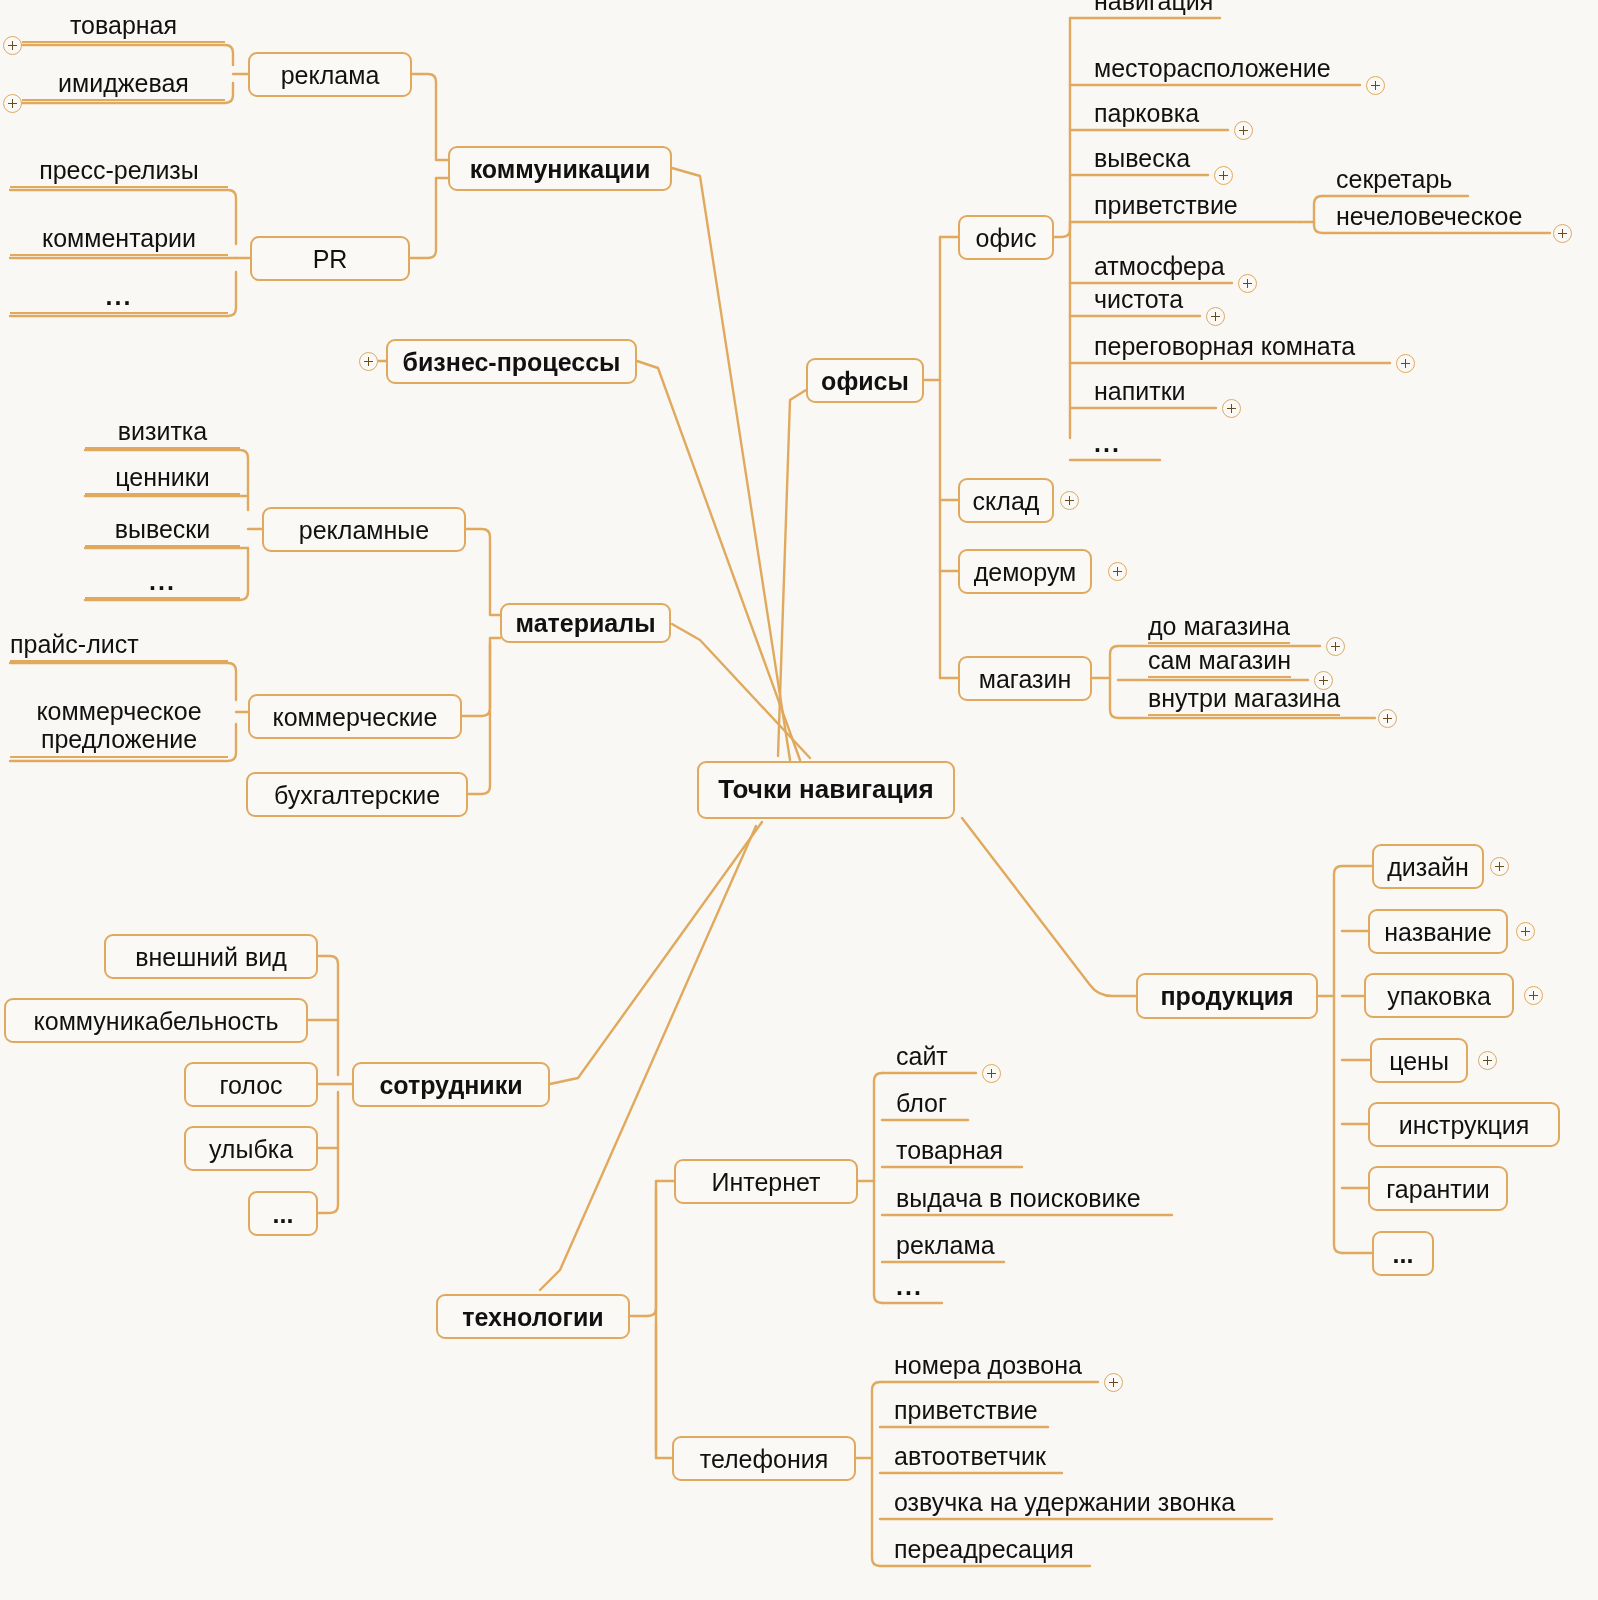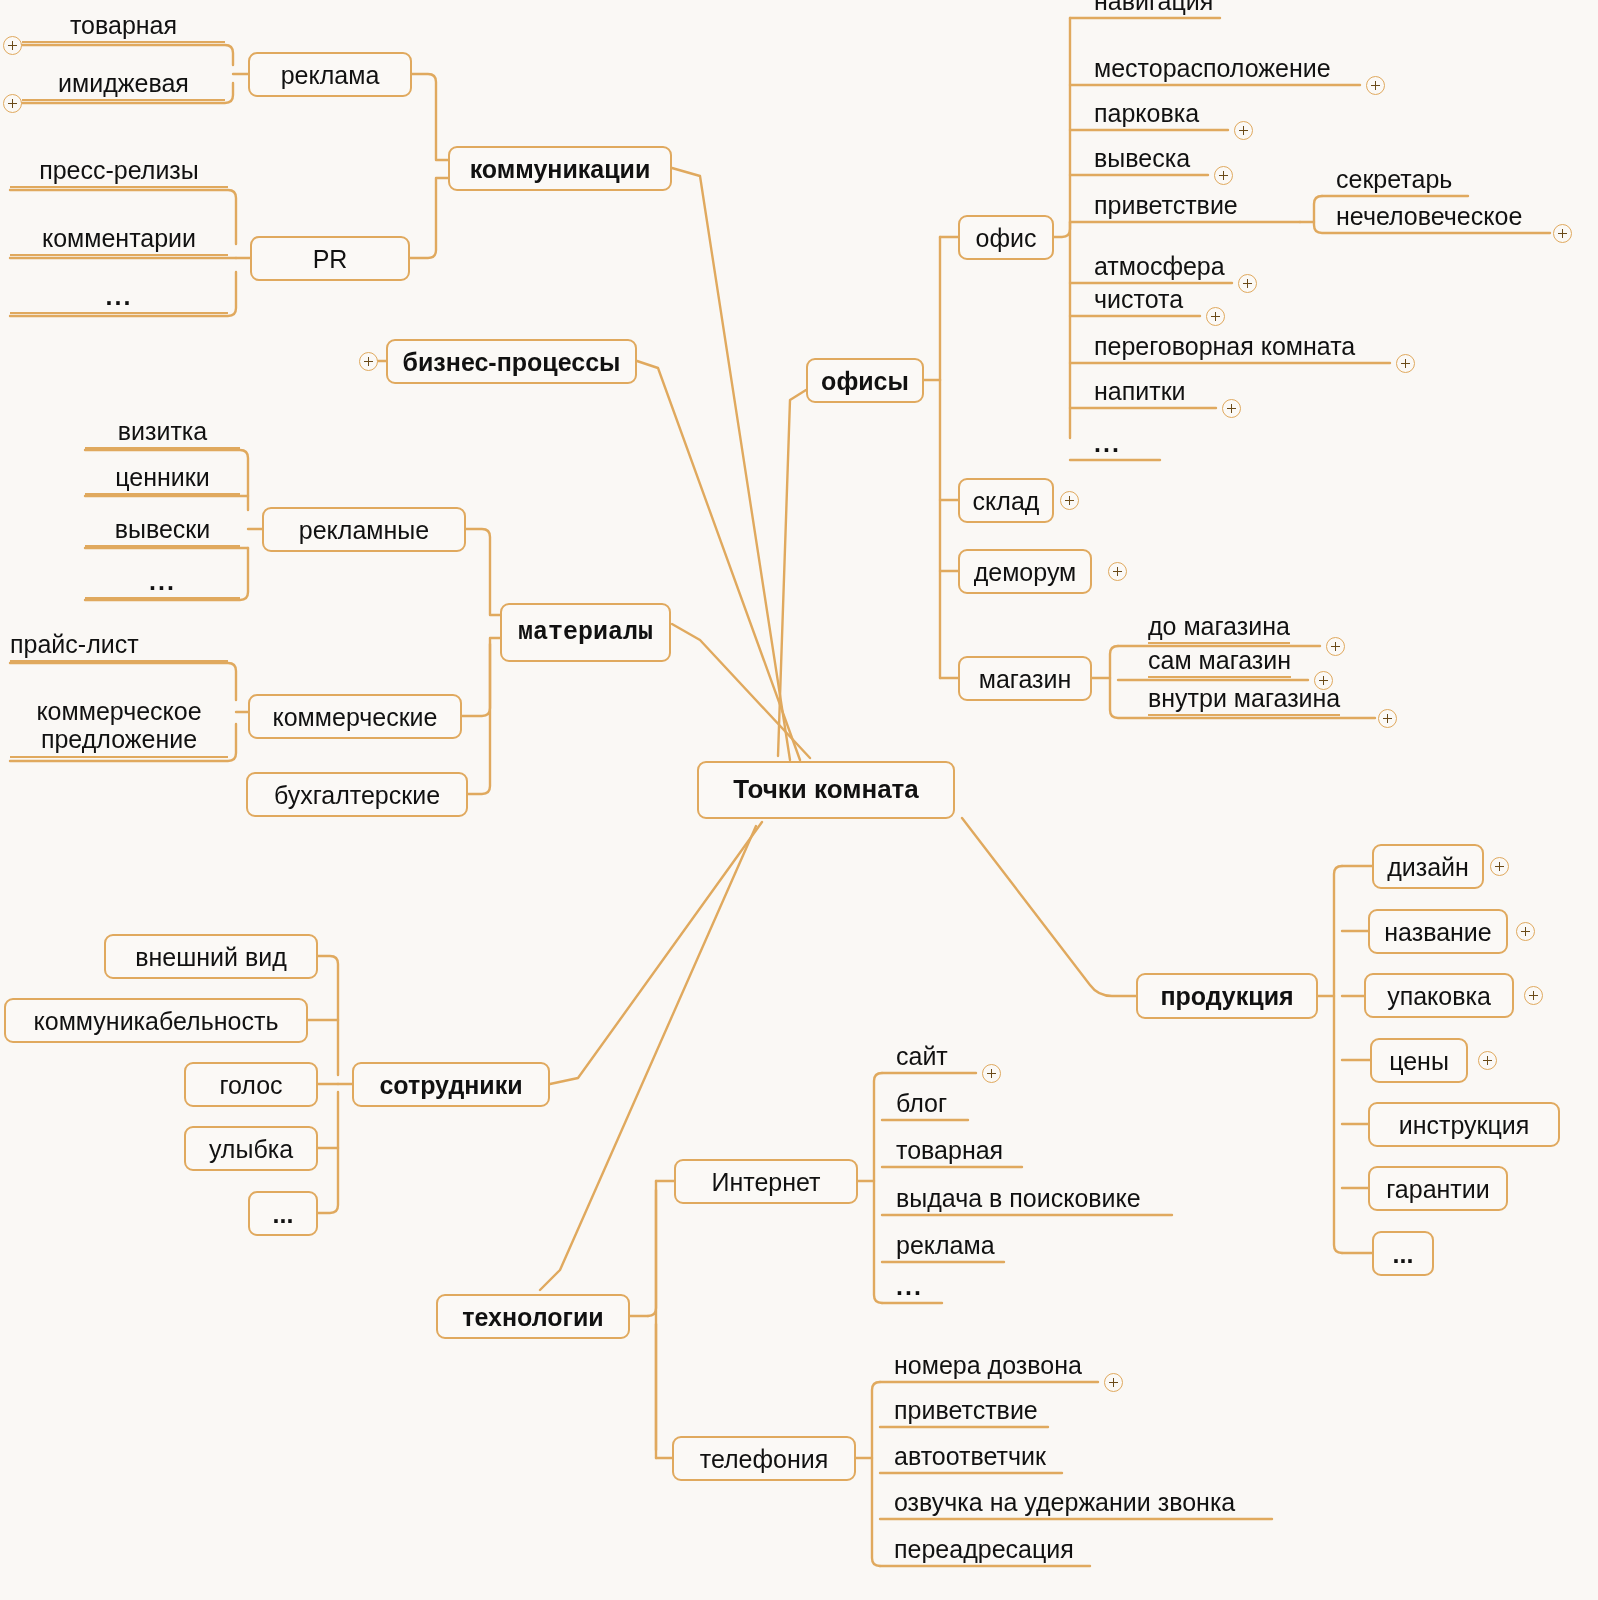--- a/index.html
+++ b/index.html
@@ -183,21 +183,21 @@
       <path d="M 880 1427 L 1048 1427"></path>
       <path d="M 880 1473 L 1062 1473"></path>
       <path d="M 880 1519 L 1272 1519"></path>
       <path d="M 880 1566 L 1090 1566"></path>
       <path d="M 880 1382 Q 872 1382 872 1390 L 872 1558 Q 872 1566 880 1566"></path>
 
     </g>
   </svg>
 
   <div class="node root" style="left:697px;top:761px;width:258px;height:58px;">
-    <span>Точки комната</span>
+    <span>Точки навигация</span>
   </div>
 
   <div class="node bold" style="left:448px;top:146px;width:224px;height:45px;">
     <span>коммуникации</span>
   </div>
 
   <div class="node" style="left:248px;top:52px;width:164px;height:45px;">
     <span>реклама</span>
   </div>
 
@@ -223,21 +223,21 @@
   </div>
   <div class="leaf bold" style="left:10px;top:283px;width:218px;">
     <span style="display:block;text-align:center;">...</span>
   </div>
 
   <div class="node bold" style="left:386px;top:339px;width:251px;height:45px;">
     <span>бизнес-процессы</span>
   </div>
   <span class="plus" style="left:359px;top:352px;"></span>
 
-  <div class="node bold" style="left:500px;top:603px;width:171px;height:59px;font-family:Liberation Mono, monospace;">
+  <div class="node bold" style="left:500px;top:603px;width:171px;height:40px;">
     <span>материалы</span>
   </div>
 
   <div class="node" style="left:262px;top:507px;width:204px;height:45px;">
     <span>рекламные</span>
   </div>
 
   <div class="leaf" style="left:85px;top:418px;width:155px;">
     <span style="display:block;text-align:center;">визитка</span>
   </div>

